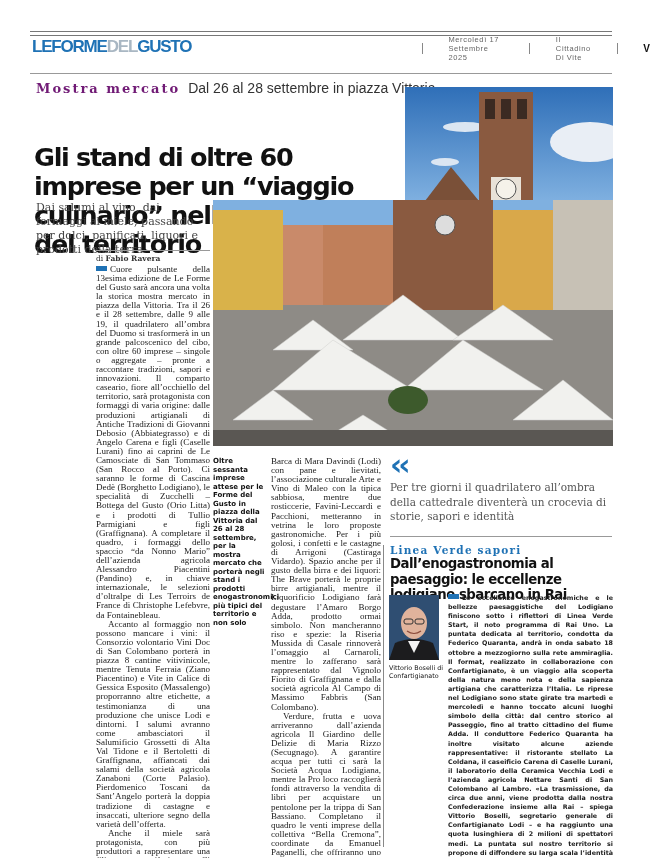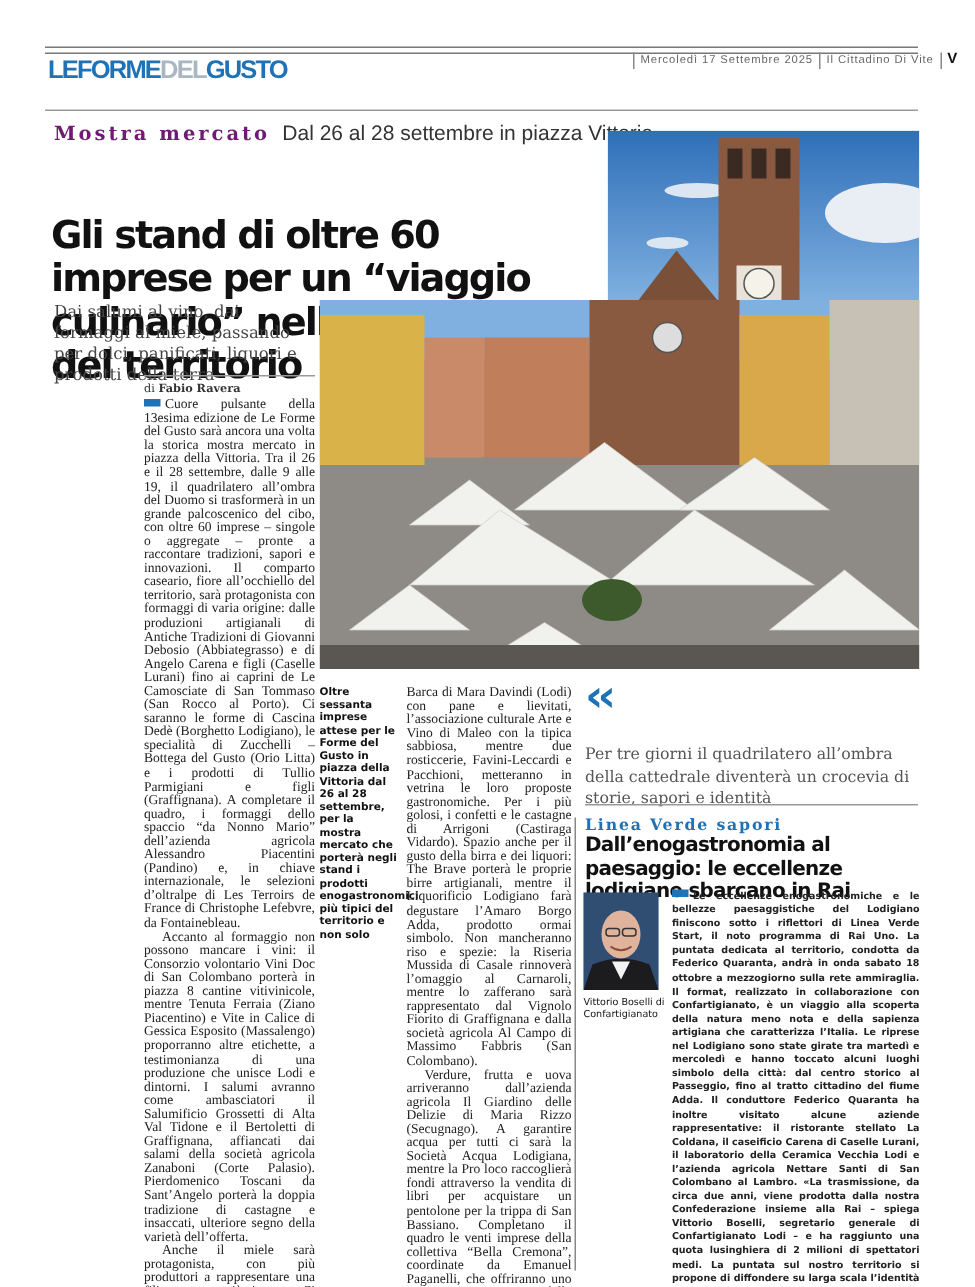--- a/index.html
+++ b/index.html
@@ -4,21 +4,21 @@
 <style>
   html,body{margin:0;padding:0;background:#fff;}
   body{width:650px;height:858px;position:relative;overflow:hidden;font-family:"DejaVu Serif",serif;color:#222;}
   .abs{position:absolute;}
   
   .top-rule{left:30px;top:31px;width:582px;height:3px;border-top:1px solid #777;border-bottom:1px solid #777;}
   .masthead{left:32px;top:35px;font-family:Liberation Sans, sans-serif;font-weight:bold;font-size:17px;letter-spacing:-1.2px;line-height:24px;}
   .mh-a{color:#1f72b5;}
   .mh-b{color:#a9b7c3;}
   .mh-c{color:#1f72b5;}
-  .meta{left:418px;top:35px;font-family:"Liberation Sans",sans-serif;font-size:7.5px;color:#666;letter-spacing:0.6px;display:flex;align-items:flex-start;}
+  .meta{left:418px;top:35px;font-family:"Liberation Sans",sans-serif;font-size:7.5px;color:#666;letter-spacing:0.6px;display:flex;align-items:center;gap:22px;}
   .meta .sep{display:inline-block;width:1px;height:11px;background:#888;margin:0 4px;}
   .meta .pg{font-weight:bold;color:#111;font-size:10px;letter-spacing:0;margin-top:-1px;}
   .head-rule{left:30px;top:73px;width:582px;height:1px;background:#999;}
   
   .kicker{left:36px;top:80px;font-size:13px;white-space:nowrap;}
   .kicker .k1{font-family:"DejaVu Serif",serif;font-weight:bold;color:#701a75;letter-spacing:2px;}
   .kicker .k2{font-family:"Liberation Sans",sans-serif;color:#333;font-size:14px;margin-left:4px;}
   .headline{left:34px;top:95px;width:370px;font-family:"DejaVu Sans",sans-serif;font-weight:bold;font-size:25.5px;line-height:29px;letter-spacing:-1.3px;color:#111;margin-top:48px;}
   .subhead{left:36px;top:201px;width:175px;font-size:11px;line-height:14px;color:#444;}
   
@@ -31,21 +31,21 @@
   .col{font-family:"Liberation Serif",serif;font-size:9.05px;line-height:9.1px;color:#222;text-align:justify;}
   .col p{margin:0;text-indent:12px;}
   .col p.first{text-indent:0;}
   .sq{display:inline-block;width:11px;height:5px;background:#1f72b5;margin-right:3px;vertical-align:1px;}
   .col-left{left:96px;top:265px;width:114px;}
   .caption{left:213px;top:457px;width:52px;font-family:"DejaVu Sans",sans-serif;font-weight:bold;font-size:7px;line-height:8.5px;color:#111;}
   .col-center{left:271px;top:457px;width:110px;}
   .vrule{left:383px;top:545px;width:1px;height:302px;background:#888;}
   
   .quote-mark{left:390px;top:450px;font-family:"DejaVu Sans",sans-serif;font-weight:bold;font-size:30px;color:#1f72b5;line-height:30px;letter-spacing:-4px;}
-  .quote-text{left:390px;top:480px;width:230px;font-size:10.5px;line-height:14.5px;color:#555;margin-top:16px;}
+  .quote-text{left:390px;top:480px;width:230px;font-size:10.5px;line-height:14.5px;color:#555;}
   .side-rule{left:390px;top:536px;width:222px;height:1px;background:#999;}
   .kicker2{left:390px;top:544px;font-family:"DejaVu Serif",serif;font-weight:bold;font-size:10.5px;color:#1f72b5;letter-spacing:1.2px;}
   .headline2{left:390px;top:556px;width:235px;font-family:"DejaVu Sans",sans-serif;font-weight:bold;font-size:13.3px;line-height:15.5px;letter-spacing:-0.5px;color:#111;}
   .portrait{left:389px;top:595px;width:50px;height:65px;overflow:hidden;background:#2f4e72;}
   .portrait-cap{left:389px;top:664px;width:58px;font-family:"DejaVu Sans",sans-serif;font-size:6.4px;line-height:8px;color:#111;}
   .col-right{left:448px;top:593px;width:165px;font-family:"DejaVu Sans",sans-serif;font-weight:bold;font-size:6.35px;line-height:9.1px;color:#222;text-align:justify;}
 </style>
 </head>
 <body>
 

